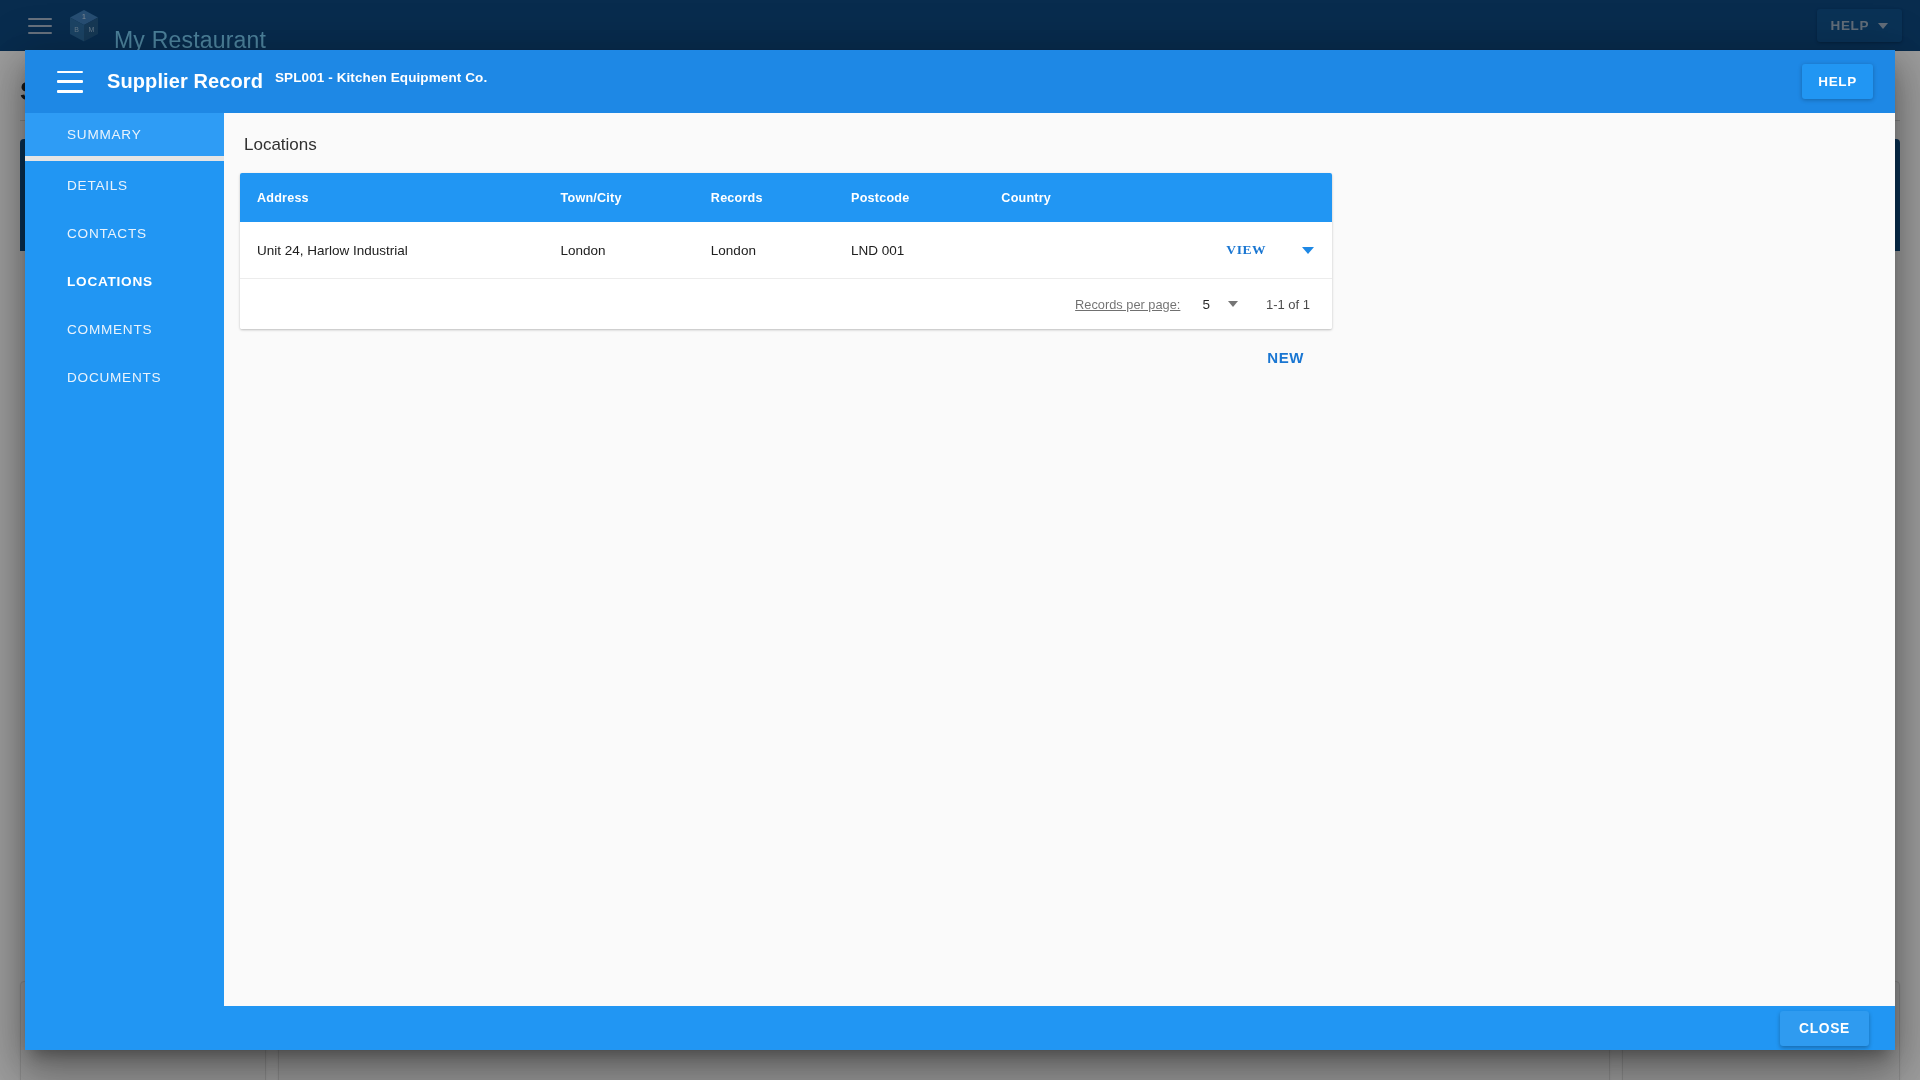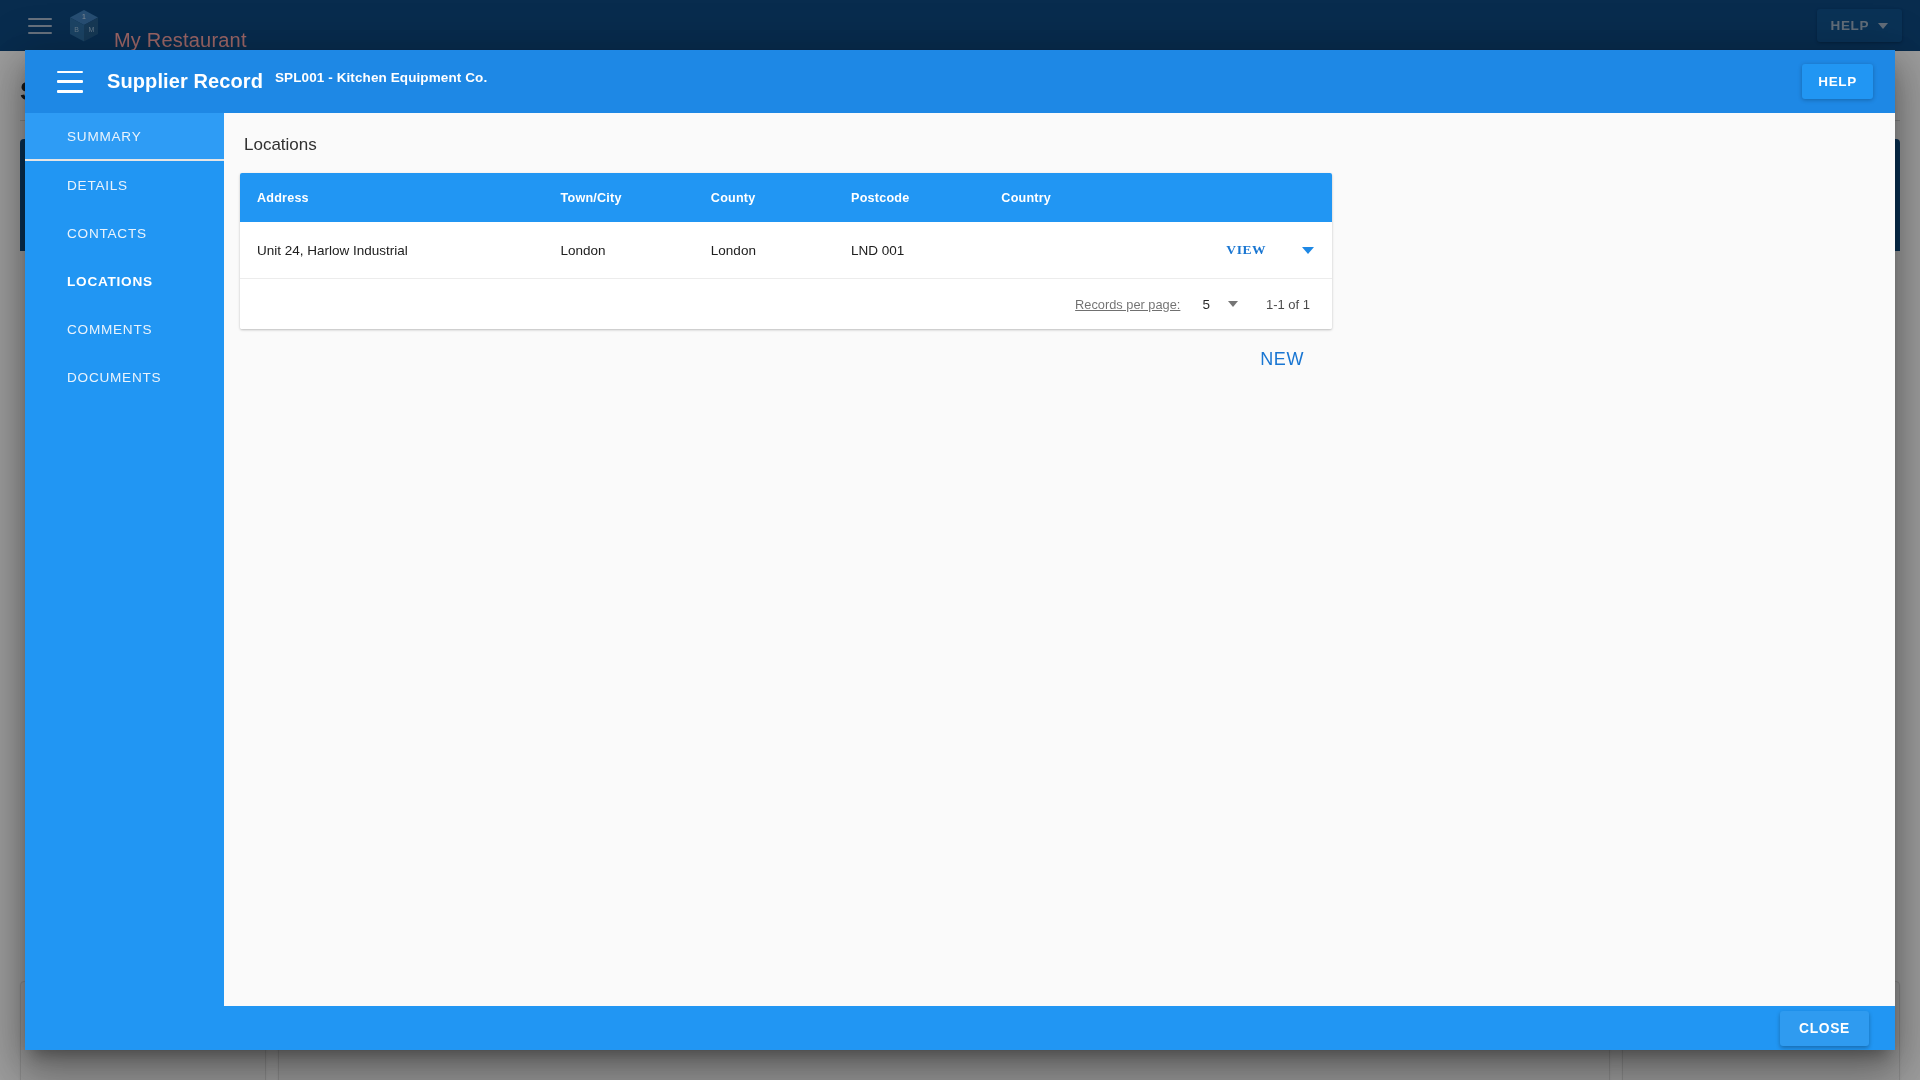--- a/index.html
+++ b/index.html
@@ -33,22 +33,22 @@
   }
   .hamburger span {
     display: block; height: 2px; width: 24px;
     background: #a8b9cc; border-radius: 1px;
   }
   .app-logo {
     width: 32px; height: 34px; margin-right: 14px;
     position: relative; flex: none;
   }
   .app-title {
-    color: #fca5a5;
-    font-size: 20px;
+    color: #7dd3fc;
+    font-size: 23px;
     letter-spacing: .2px;
     margin-top: 30px;
   }
   .toolbar-spacer { flex: 1 1 auto; }
   .help-top {
     display: flex; align-items: center; gap: 9px;
     background: #11518c;
     color: #9fb1c4;
     font-size: 13.5px; font-weight: bold;
     letter-spacing: .6px;
@@ -176,21 +176,21 @@
     padding: 0 0 0 42px;
     color: #e9f3fc;
     font-size: 13.6px;
     font-weight: normal;
     letter-spacing: .75px;
     cursor: pointer;
     user-select: none;
   }
   .nav-item.hover {
     background: #2e9cf5;
-    border-bottom: 2px solid #e5e5e5;
+    border-bottom: 5px solid #e5e5e5;
   }
   .nav-item.active {
     color: #ffffff;
     font-weight: bold;
   }
 
   
   .dlg-content {
     flex: 1 1 auto;
     min-width: 0;
@@ -294,21 +294,21 @@
   }
   .pg-range { color: rgba(0,0,0,.72); font-size: 13px; }
 
   .new-row {
     width: 1092px;
     display: flex; justify-content: flex-end;
     padding: 14px 20px 0 0;
   }
   .new-btn {
     color: #1976d2;
-    font-size: 18px; font-weight: normal; letter-spacing: .6px;
+    font-size: 15px; font-weight: bold; letter-spacing: .6px;
     background: none; border: none; cursor: pointer;
     padding: 6px 8px;
     font-family: inherit;
   }
 
   
   .dlg-footer {
     flex: none;
     height: 44px;
     background: #2196f3;
@@ -415,21 +415,21 @@
     <section class="dlg-content">
 
       <h2 class="section-title">Locations</h2>
 
       <div class="table-card">
         <table class="rec-table">
           <thead>
             <tr>
               <th class="col-address">Address</th>
               <th class="col-town">Town/City</th>
-              <th class="col-county">County</th>
+              <th class="col-county">Records</th>
               <th class="col-postcode">Postcode</th>
               <th class="col-country">Country</th>
               <th class="col-actions"></th>
             </tr>
           </thead>
           <tbody>
             <tr>
               <td>Unit 24, Harlow Industrial</td>
               <td>London</td>
               <td>London</td>

